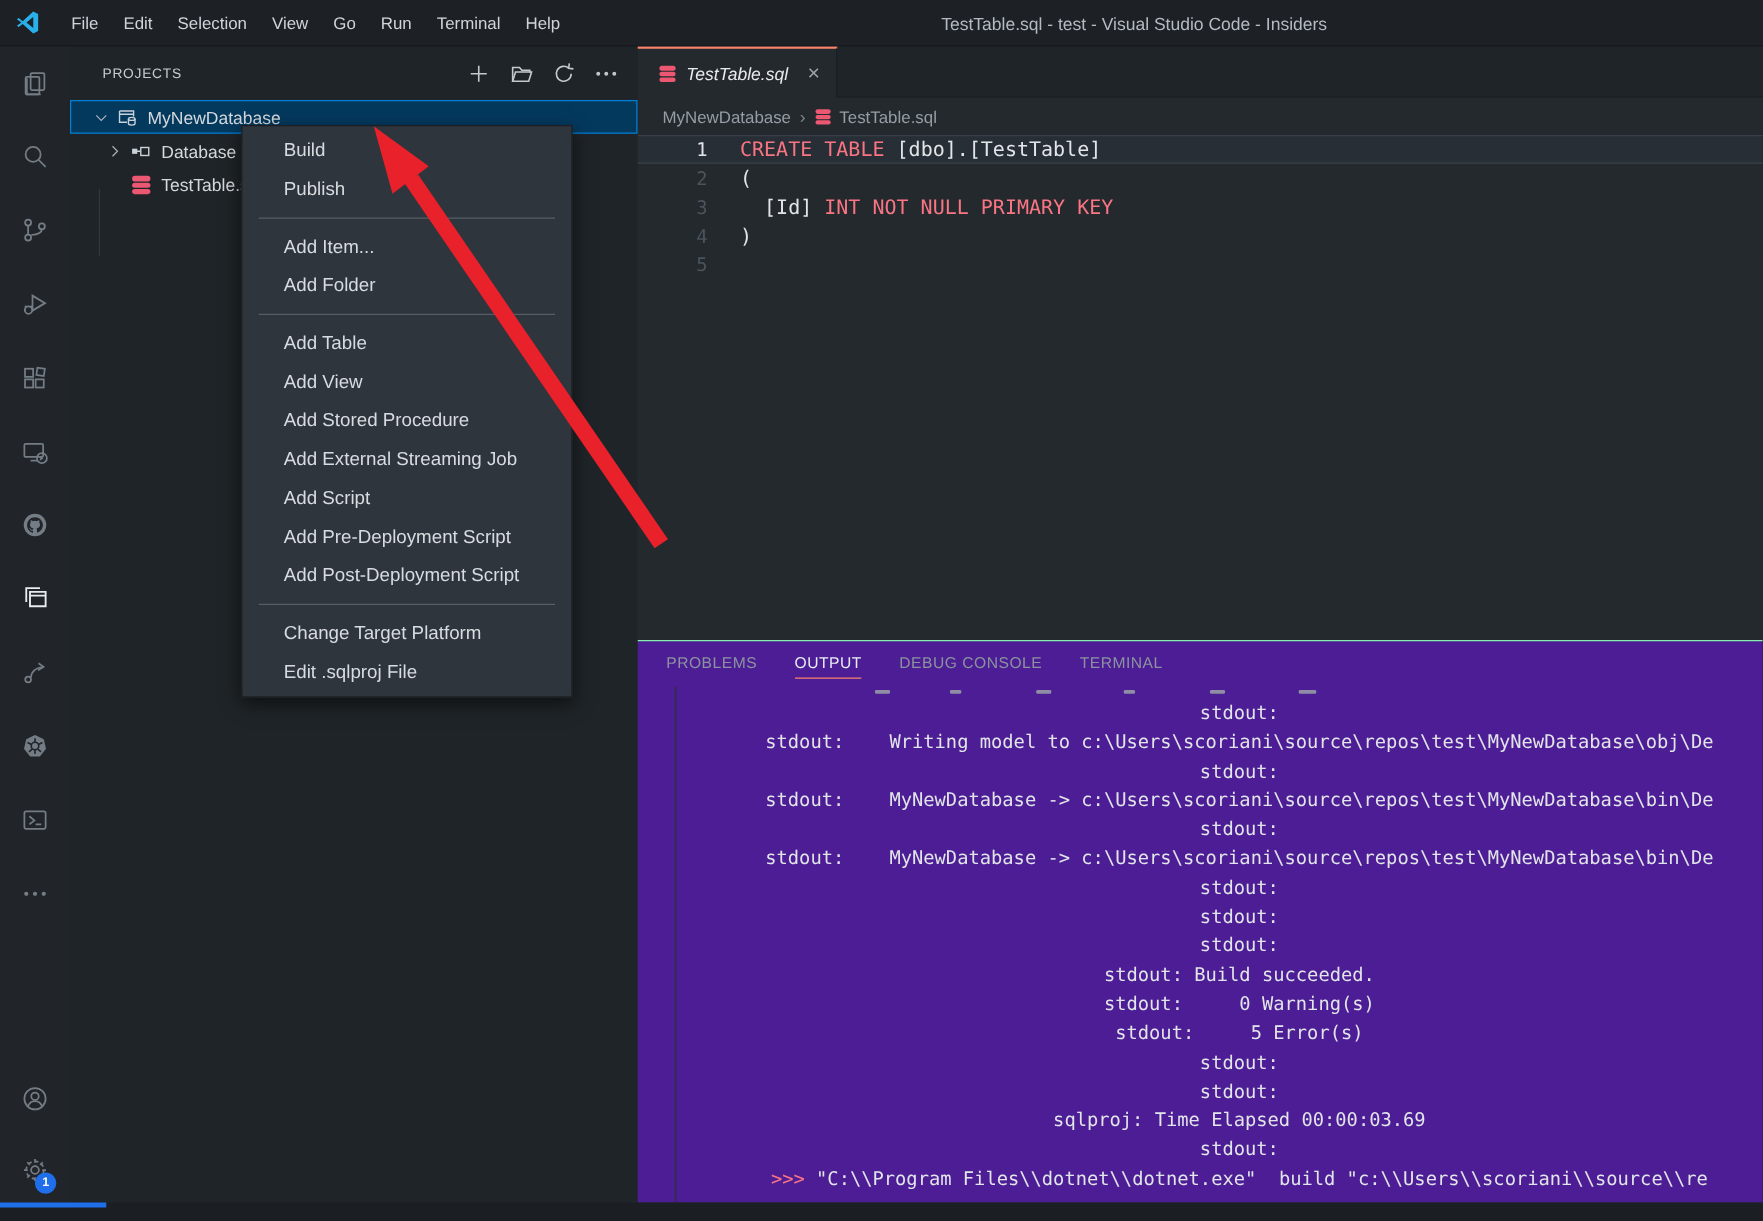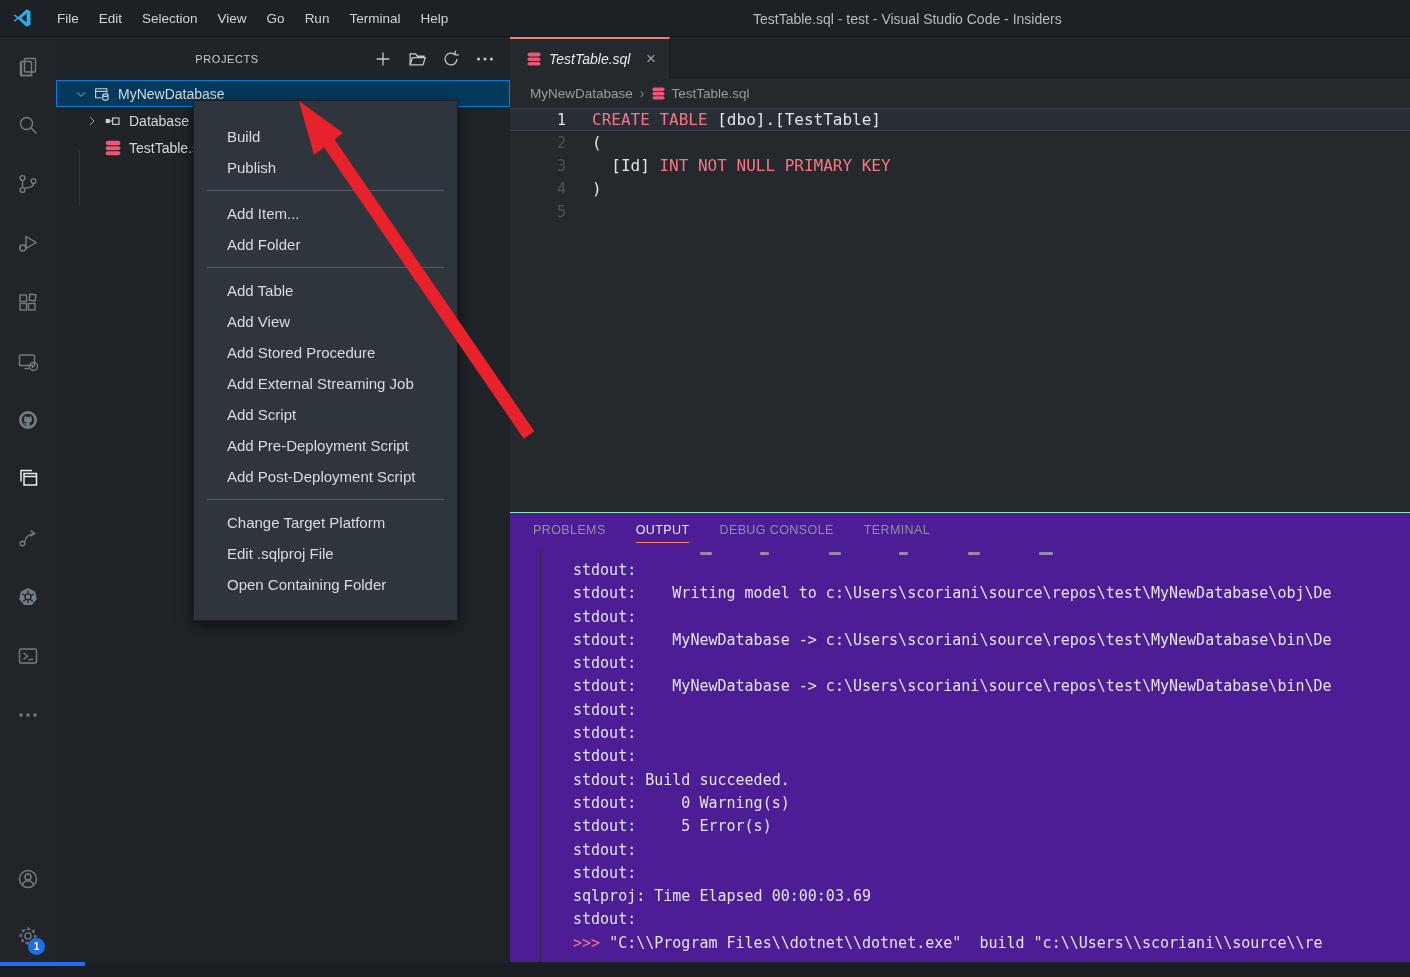--- a/index.html
+++ b/index.html
@@ -22,21 +22,21 @@
                  background:#212529; z-index:4; }
   .ab-icon { position:absolute; left:16px; width:24px; height:24px; color:#747d85; cursor:pointer; }
   .ab-icon svg { width:24px; height:24px; display:block; }
   .ab-icon.active { color:#e8ecf0; }
   .ab-badge { position:absolute; left:28px; width:17px; height:17px; border-radius:50%;
               background:#1f6feb; color:#fff; font-size:10px; font-weight:bold;
               display:flex; align-items:center; justify-content:center; z-index:2; }
 
   
   .sidebar { position:absolute; left:56px; top:37px; width:454px; height:925px;
-             background:#1f2428; z-index:3;text-align:center; }
+             background:#1f2428; z-index:3; }
   .sidebar-header { height:43px; display:flex; align-items:center; padding:0 14px 0 26px; }
   .sidebar-title { color:#c6ccd2; font-size:11px; letter-spacing:.6px; flex:1; }
   .sb-actions { display:flex; gap:12px; }
   .sb-action { width:22px; height:22px; color:#c2c9cf; cursor:pointer; }
   .sb-action svg { width:22px; height:22px; }
   .tree { position:relative; }
   .tree-row { position:relative; height:27px; display:flex; align-items:center;
               color:#d4d9de; font-size:14px; cursor:pointer; }
   .tree-row.selected { background:#04395e; border:1px solid #007fd4; }
   .tree-chev { width:16px; height:16px; margin-right:4px; color:#aeb5bc; flex:0 0 16px; }
@@ -77,35 +77,35 @@
 
   
   .panel { position:absolute; left:0; top:475px; width:900px; height:450px;
            background:#4c1d95; border-top:1px solid #86efac; }
   .panel-header { height:36px; display:flex; align-items:center; gap:30px; padding-left:23px; }
   .panel-tab { color:#8b949e; font-size:12.5px; letter-spacing:.4px; cursor:pointer; padding-bottom:2px; }
   .panel-tab.active { color:#e6edf3; border-bottom:1px solid #f9826c; padding-bottom:5px; margin-bottom:-3px; }
   .panel-content { position:absolute; left:0; top:36px; width:900px; height:414px; overflow:hidden;
                    font-family:"DejaVu Sans Mono", monospace; font-size:15px; }
   .out-guide { position:absolute; left:30px; top:0; width:1px; height:414px; background:#2c3137; }
-  .out-lines { position:absolute; left:63px; top:0; right:0; }
+  .out-lines { position:absolute; left:63px; top:0; right:0;text-align:center; }
   .out-frag { position:relative; height:10px; }
   .out-frag i { position:absolute; top:3px; height:3px; background:#9aa1a7; opacity:.85; border-radius:1px; }
   .out-line { height:23.3px; line-height:23.3px; white-space:pre; color:#e1e4e8; overflow:hidden; }
   .out-prefix { color:#f97583; }
 
   
   .statusbar { position:absolute; left:0; top:962px; width:1410px; height:15px;
                background:#1b1f24; z-index:6; }
   .status-progress { position:absolute; left:0; top:0; width:85px; height:4px; background:#1f6feb; }
 
   
   .context-menu { position:absolute; left:193px; top:100px; width:265px;
                   background:#2f353c; border:1px solid #1b1f23; box-shadow:0 5px 14px rgba(0,0,0,.55);
-                  padding:20px 0; z-index:100; }
+                  padding:4px 0; z-index:100; }
   .cm-item { height:31px; display:flex; align-items:center; padding-left:33px;
              color:#d8dce1; font-size:15px; cursor:pointer; }
   .cm-sep { height:1px; background:#565d66; margin:7px 13px; }
 
   
   .arrow-overlay { position:absolute; left:0; top:0; width:1410px; height:977px;
                    z-index:400; pointer-events:none; }
 </style>
 </head>
 <body>
@@ -374,19 +374,18 @@
     <div class="cm-item">Add Table</div>
     <div class="cm-item">Add View</div>
     <div class="cm-item">Add Stored Procedure</div>
     <div class="cm-item">Add External Streaming Job</div>
     <div class="cm-item">Add Script</div>
     <div class="cm-item">Add Pre-Deployment Script</div>
     <div class="cm-item">Add Post-Deployment Script</div>
     <div class="cm-sep"></div>
     <div class="cm-item">Change Target Platform</div>
     <div class="cm-item">Edit .sqlproj File</div>
-    <div class="cm-item">Open Containing Folder</div>
   </div>
 
 <svg class="arrow-overlay" viewBox="0 0 1410 977">
   <line x1="329" y1="143" x2="529" y2="435" stroke="#e8212b" stroke-width="13"></line>
   <polygon points="299,101 343,133 314,155" fill="#e8212b"></polygon>
 </svg>
 
 </body></html>

